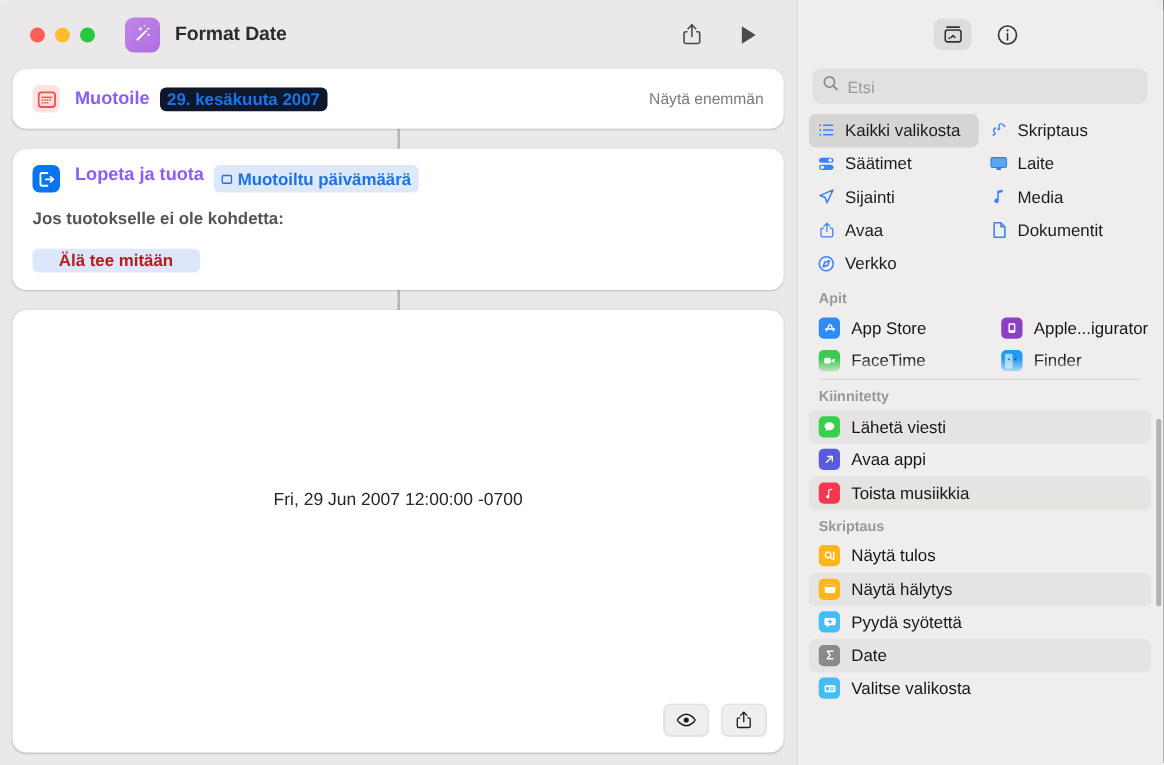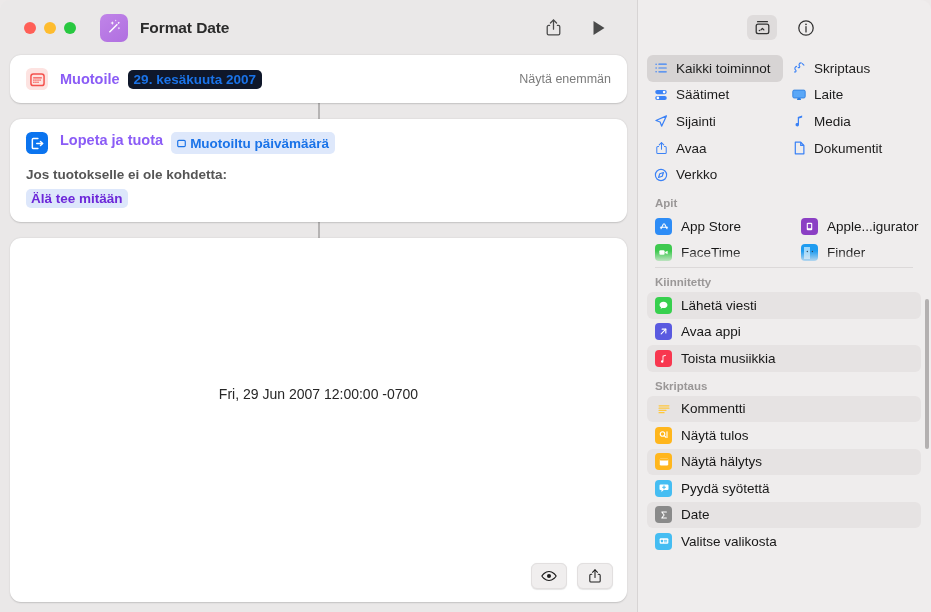--- a/index.html
+++ b/index.html
@@ -93,24 +93,24 @@
     margin-left:auto; color:#7c7c7c; font-size:12.5px;
   }
 
   .card.a2{ padding:13px 16px 14px 16px; }
   .a2-row{ display:flex; }
   .a2-sub{
     font-size:13.5px; font-weight:bold; color:#555;
     margin-top:13px;
   }
   .chip{
-    display:inline-block; margin-top:7px;
-    background:#dde7fb; color:#6d28d9;
+    display:inline-block; margin-top:17px;
+    background:#dde7fb; color:#b91c1c;
     font-size:13.5px; font-weight:bold;
-    padding:2px 5px; border-radius:5px;
+    padding:2px 21px; border-radius:5px;
   }
 
   .result{
     flex:1; margin-top:0;
     background:#fff; border-radius:11px;
     box-shadow:0 0.5px 1.5px rgba(0,0,0,.17);
     display:flex; flex-direction:column;
     position:relative; min-height:0;
   }
   .result-body{
@@ -346,36 +346,47 @@
       </div>
       <div class="lib-tab">
         <svg width="18" height="18" viewBox="0 0 20 20" fill="none" stroke="#333" stroke-width="1.4">
           <circle cx="10" cy="10" r="8"></circle>
           <circle cx="10" cy="5.9" r="0.95" fill="#333" stroke="none"></circle>
           <path d="M10 8.6 V14.4" stroke-linecap="round"></path>
         </svg>
       </div>
     </div>
 
+    <div class="search-wrap">
+      <div class="search">
+        <span>
+          <svg width="13" height="13" viewBox="0 0 14 14" fill="none" stroke="#8d8a8a" stroke-width="1.5" stroke-linecap="round">
+            <circle cx="6" cy="6" r="4.4"></circle>
+              <path d="M9.3 9.3 L12.6 12.6"></path>
+          </svg>
+        </span>
+        <input type="text" value="" placeholder="Etsi" style="">
+      </div>
+    </div>
 
     <div class="cat-box">
       <div class="cat-grid">
 
         <div class="cat sel">
           <span class="ci">
             <svg width="14" height="14" viewBox="0 0 16 16" stroke="#3b82f6" stroke-width="1.4" stroke-linecap="round">
               <path d="M5.6 3.6H14"></path>
                 <path d="M5.6 8H14"></path>
                 <path d="M5.6 12.4H14"></path>
               <circle cx="2.4" cy="3.6" r="0.85" fill="#3b82f6" stroke="none"></circle>
               <circle cx="2.4" cy="8" r="0.85" fill="#3b82f6" stroke="none"></circle>
               <circle cx="2.4" cy="12.4" r="0.85" fill="#3b82f6" stroke="none"></circle>
             </svg>
           </span>
-          <span>Kaikki toiminnot</span>
+          <span>Kaikki valikosta</span>
         </div>
 
         <div class="cat">
           <span class="ci">
             <svg width="14" height="14" viewBox="0 0 16 16" fill="none" stroke="#3b82f6" stroke-width="1.3" stroke-linecap="round">
               <path d="M10.5 2.2 c-2.2 0 -3.1 2.1 -2.0 3.4 c1.0 1.2 -0.2 2.4 -1.4 1.7"></path>
               <path d="M5.2 6.2 c-2.0 0.5 -2.5 2.8 -1.2 3.9 c1.3 1.1 0.4 2.9 -1.2 2.4"></path>
               <path d="M11.8 2.9 L13.6 4.7"></path>
             </svg>
           </span>
@@ -535,31 +546,20 @@
         <span class="ri" style="background:#f8374f;">
           <svg width="11" height="11" viewBox="0 0 16 16" fill="#fff">
             <path d="M11.4 2.6 L6.6 4.0 v6.6 a1.8 1.8 0 1 0 1.3 1.7 V5.0 l3.5 -1.0 z"></path>
           </svg>
         </span>
         <span>Toista musiikkia</span>
       </div>
 
       <div class="sec-head">Skriptaus</div>
 
-      <div class="row alt">
-        <span class="ri">
-          <svg width="14" height="14" viewBox="0 0 16 16" stroke="#ffc83d" stroke-width="1.5" stroke-linecap="round">
-            <path d="M2.4 4.4 H13.6"></path>
-              <path d="M2.4 7.0 H13.6"></path>
-              <path d="M2.4 9.6 H10.2"></path>
-              <path d="M2.4 12.2 H8.0"></path>
-          </svg>
-        </span>
-        <span>Kommentti</span>
-      </div>
 
       <div class="row">
         <span class="ri" style="background:#ffb61c;border-radius:4px;">
           <svg width="12" height="12" viewBox="0 0 16 16" fill="none" stroke="#fff" stroke-width="1.5" stroke-linecap="round">
             <circle cx="6.0" cy="6.6" r="3.0"></circle>
               <path d="M8.3 8.9 L10.4 11.0"></path>
               <path d="M12.0 3.6 V11.4"></path>
           </svg>
         </span>
         <span>Näytä tulos</span>

